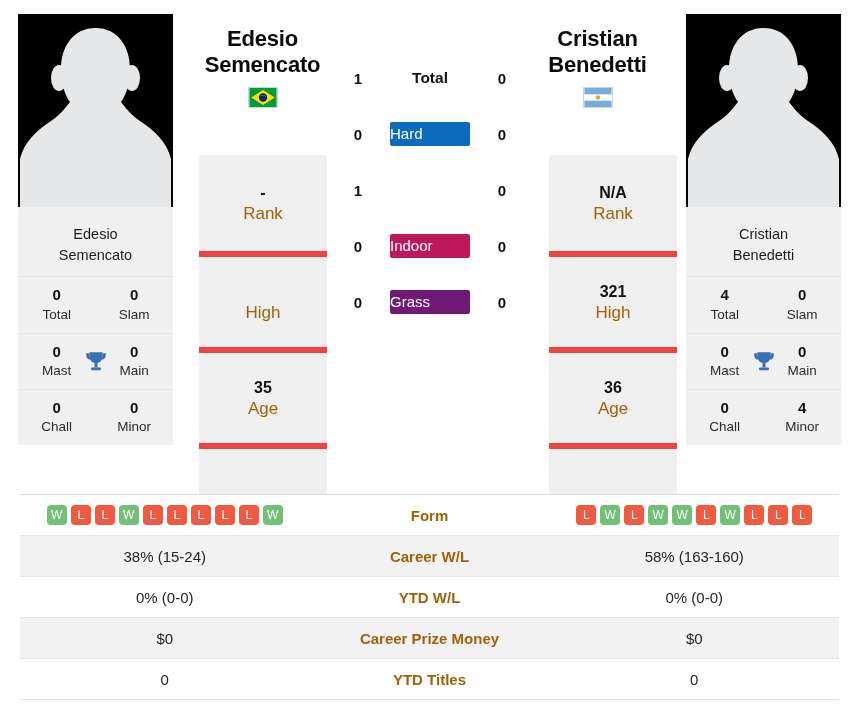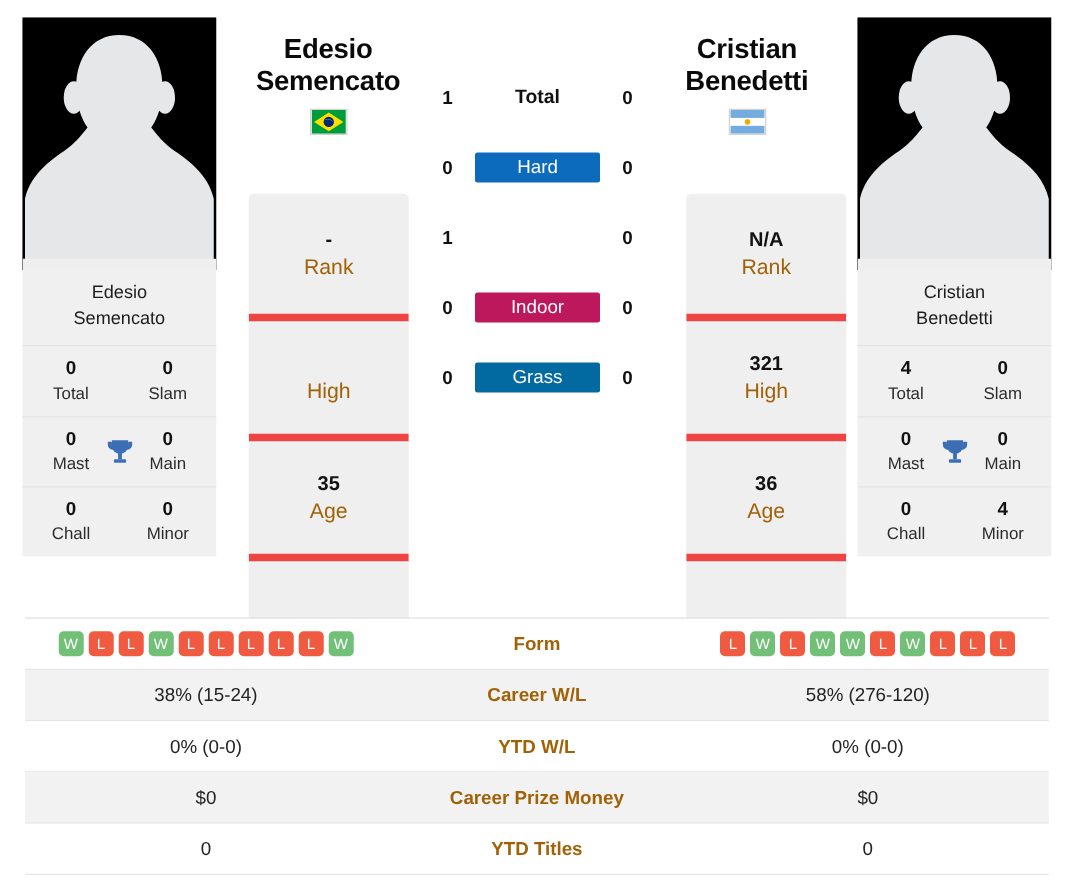--- a/index.html
+++ b/index.html
@@ -169,24 +169,24 @@
     flex: none;
   }
   .slabel-plain {
     flex: 1;
     text-align: center;
     font-size: 15.5px;
     font-weight: bold;
     color: #111111;
   }
   .sbadge {
-    width: 100px;
+    width: 80px;
     height: 24px;
     line-height: 24px;
-    text-align: center;
+    text-align: left;
     font-size: 15px;
     color: #ffffff;
     border-radius: 2px;
     margin: 14px auto;
   }
   .sbadge-wrap { flex: 1; display: flex; justify-content: center; }
 
   
   .stats-table {
     position: absolute;
@@ -398,21 +398,21 @@
         <div class="scount">0</div>
         <div class="sbadge-wrap">
           <div class="sbadge" id="badge-indoor" style="background: #be185d;">Indoor</div>
         </div>
         <div class="scount">0</div>
       </div>
 
       <div class="srow">
         <div class="scount">0</div>
         <div class="sbadge-wrap">
-          <div class="sbadge" id="badge-grass" style="background: #0369a1;">Grass</div>
+          <div class="sbadge" id="badge-grass" style="background: #701a75;">Grass</div>
         </div>
         <div class="scount">0</div>
       </div>
     </div>
 
     <div class="rank-card left">
       <div class="rc-row">
         <div class="rc-val">-</div>
         <div class="rc-lab">Rank</div>
       </div>
@@ -480,21 +480,21 @@
             <div class="fb L">L</div>
             <div class="fb L">L</div>
             <div class="fb L">L</div>
           </div>
       </div>
     </div>
 
     <div class="srow2 shaded">
       <div class="cell-left">38% (15-24)</div>
       <div class="cell-mid">Career W/L</div>
-      <div class="cell-right">58% (276-120)</div>
+      <div class="cell-right">58% (163-160)</div>
     </div>
 
     <div class="srow2 plain">
       <div class="cell-left">0% (0-0)</div>
       <div class="cell-mid">YTD W/L</div>
       <div class="cell-right">0% (0-0)</div>
     </div>
 
     <div class="srow2 shaded">
       <div class="cell-left">$0</div>

